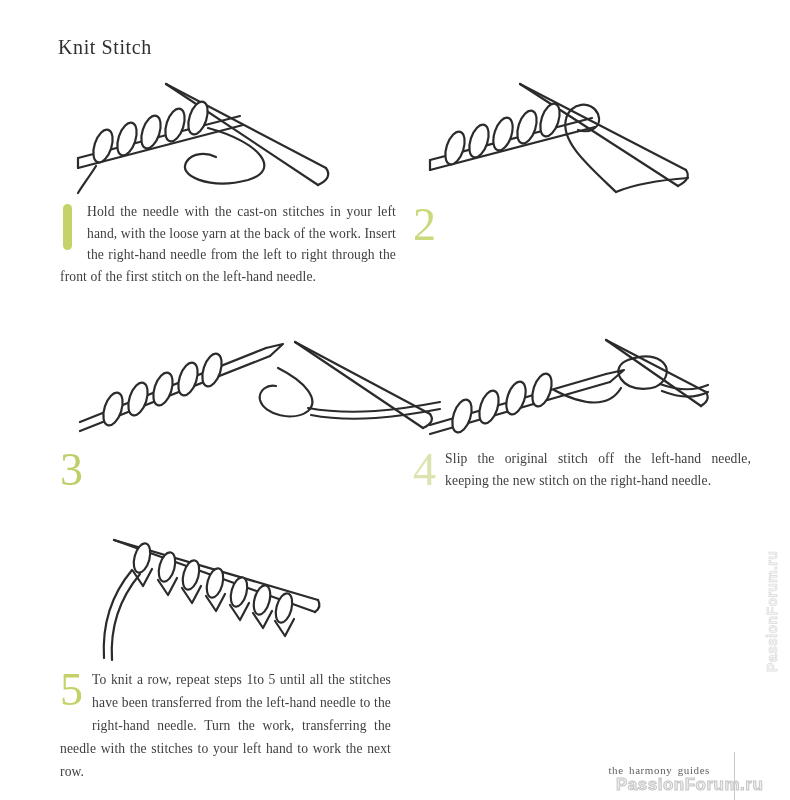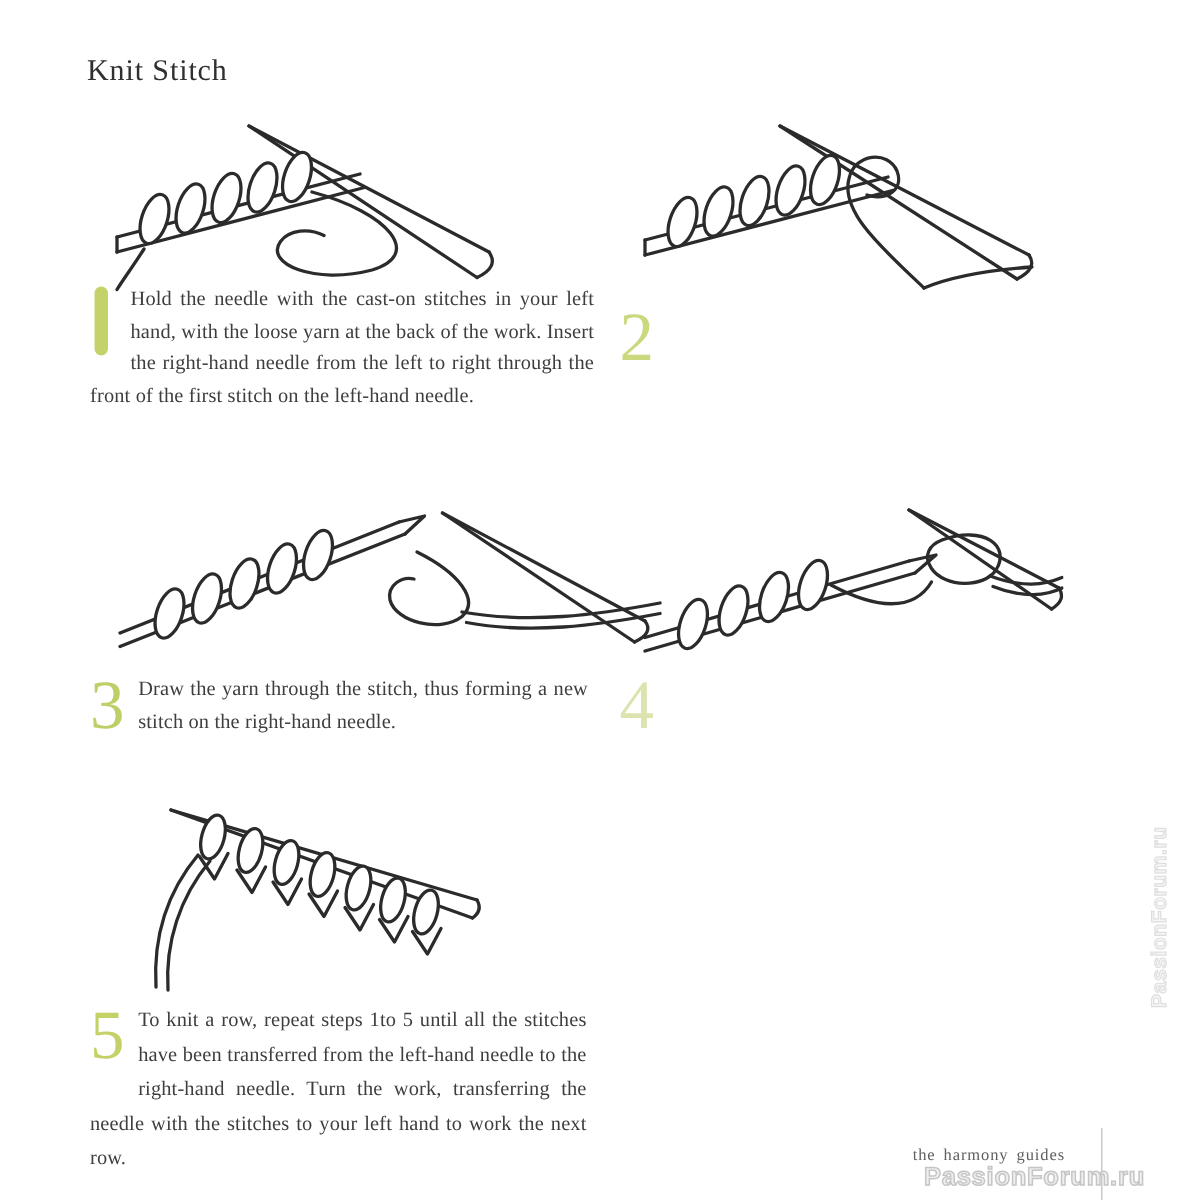--- a/index.html
+++ b/index.html
@@ -114,21 +114,21 @@
       <ellipse class="loop" cx="83" cy="62" rx="8.5" ry="17" transform="rotate(18 83 62)"></ellipse>
       <ellipse class="loop" cx="107" cy="55" rx="8.5" ry="17" transform="rotate(18 107 55)"></ellipse>
       <ellipse class="loop" cx="130" cy="48" rx="8.5" ry="17" transform="rotate(18 130 48)"></ellipse>
     </g>
     <g>
       <path class="ink" d="M196,120 C170,95 140,70 146,47 C150,30 172,28 178,42 C183,55 170,62 158,58"></path>
       <path class="ink" d="M196,120 C215,112 240,108 268,106"></path>
     </g>
   </svg>
 
-  <div class="step" style="left:60px;top:188px;width:336px;">
+  <div class="step" style="left:60px;top:201px;width:336px;">
     <span class="step-num num-bar">1</span><span>Hold the needle with the cast-on stitches in your left hand, with the loose yarn at the back of the work. Insert the right-hand needle from the left to right through the front of the first stitch on the left-hand needle.</span>
   </div>
 
   <div class="step" style="left:413px;top:203px;width:334px;">
     <span class="step-num c2">2</span>
   </div>
 
   <svg class="illus" style="left:68px;top:316px;" width="378" height="132" viewBox="0 0 378 132">
     <g>
       <path class="ink" d="M12,106 L198,32"></path>
@@ -173,25 +173,25 @@
     </g>
     <g>
       <path class="ink" d="M204,32 C232,22 250,36 240,52 C232,64 206,64 197,51 C191,42 196,35 204,32"></path>
       <path class="ink" d="M236,56 C258,64 272,62 284,57"></path>
       <path class="ink" d="M238,63 C258,71 274,69 284,64"></path>
       <path class="ink" d="M130,62 C160,78 185,80 197,60"></path>
     </g>
   </svg>
 
   <div class="step" style="left:60px;top:448px;width:332px;">
-    <span class="step-num c3">3</span><span>Draw the yarn through the stitch, thus forming a new stitch on the right-hand needle.</span>
+    <span class="step-num c3">3</span>
   </div>
 
   <div class="step" style="left:413px;top:448px;width:338px;">
-    <span class="step-num c4">4</span>
+    <span class="step-num c4">4</span><span>Slip the original stitch off the left-hand needle, keeping the new stitch on the right-hand needle.</span>
   </div>
 
   <svg class="illus" style="left:60px;top:518px;" width="265" height="150" viewBox="0 0 265 150">
     <g>
       <path class="ink" d="M54,22 L258,82"></path>
       <path class="ink" d="M54,22 L255,94"></path>
       <path class="ink" d="M258,82 Q262,89 255,94"></path>
     </g>
     <g>
       <ellipse class="loop" cx="82" cy="40" rx="7.5" ry="15" transform="rotate(15 82 40)"></ellipse>

